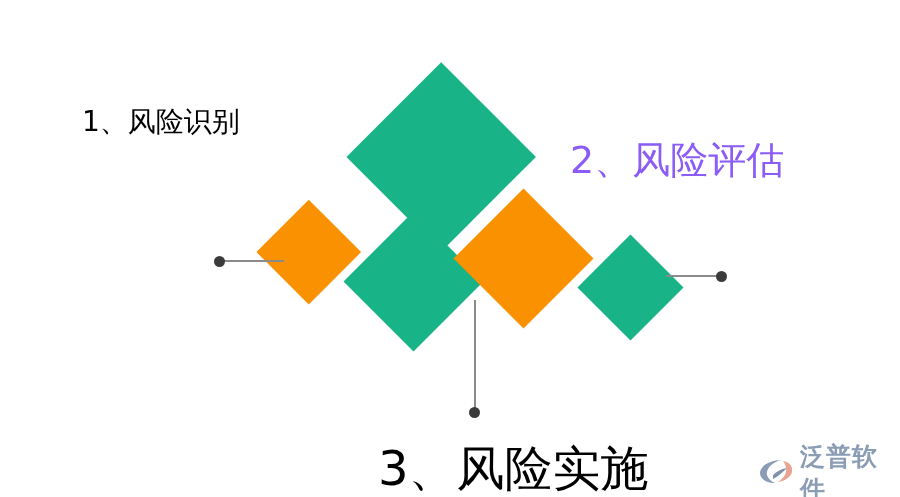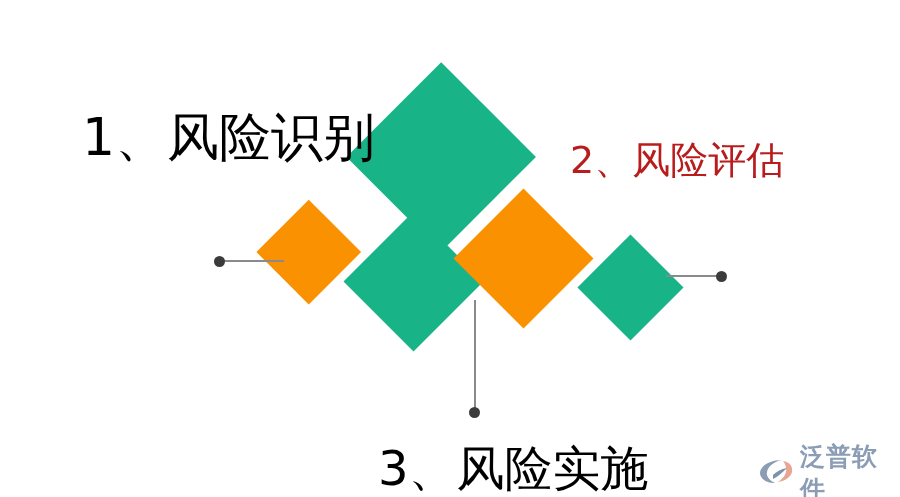--- a/index.html
+++ b/index.html
@@ -75,22 +75,22 @@
 
   <div class="connector-line horiz" style="left: 224px; top: 260px; background: rgb(138, 138, 138); width: 60px;"></div>
   <div class="connector-dot" style="left: 214px; top: 256px; background: rgb(59, 59, 59);"></div>
 
   <div class="connector-line horiz" style="left: 666px; top: 275px; background: rgb(138, 138, 138); width: 55px;"></div>
   <div class="connector-dot" style="left: 716px; top: 271px; background: rgb(59, 59, 59);"></div>
 
   <div class="connector-line vert" style="left: 474px; top: 300px; background: rgb(138, 138, 138); height: 110px;"></div>
   <div class="connector-dot" style="left: 469px; top: 407px; background: rgb(59, 59, 59);"></div>
 
-  <div class="label" style="left: 82px; top: 103px; font-size: 52px; color: rgb(0, 0, 0);">1、风险识别</div>
-  <div class="label" style="left: 570px; top: 135px; font-size: 38px; color: #b91c1c;">2、风险评估</div>
+  <div class="label" style="left: 82px; top: 103px; font-size: 28px; color: rgb(0, 0, 0);">1、风险识别</div>
+  <div class="label" style="left: 570px; top: 135px; font-size: 38px; color: #8b5cf6;">2、风险评估</div>
   <div class="label" style="left: 378px; top: 437px; font-size: 48px; color: rgb(0, 0, 0);">3、风险实施</div>
 
   <div id="watermark" style="left: 756px; top: 440px;">
     <div id="wm-row">
       <span>
         <svg width="40" height="30" viewBox="0 0 40 30" aria-hidden="true">
           <path d="M26 4 C14 4, 4 10, 4 17 C4 23, 11 27, 19 27 C13 24, 10 20, 11 16 C12 10, 19 5, 26 4 Z" fill="#8b9cb5"></path>
           <path d="M27 5 C34 6, 37 11, 36 16 C35 21, 29 25, 22 26 C28 22, 31 17, 30 12 C29.5 9, 28.5 6.5, 27 5 Z" fill="#e8a593"></path>
           <path d="M17 19 C20 16, 25 13, 31 12 C26 17, 21 21, 17 23 Z" fill="#7f91ab"></path>
         </svg>

